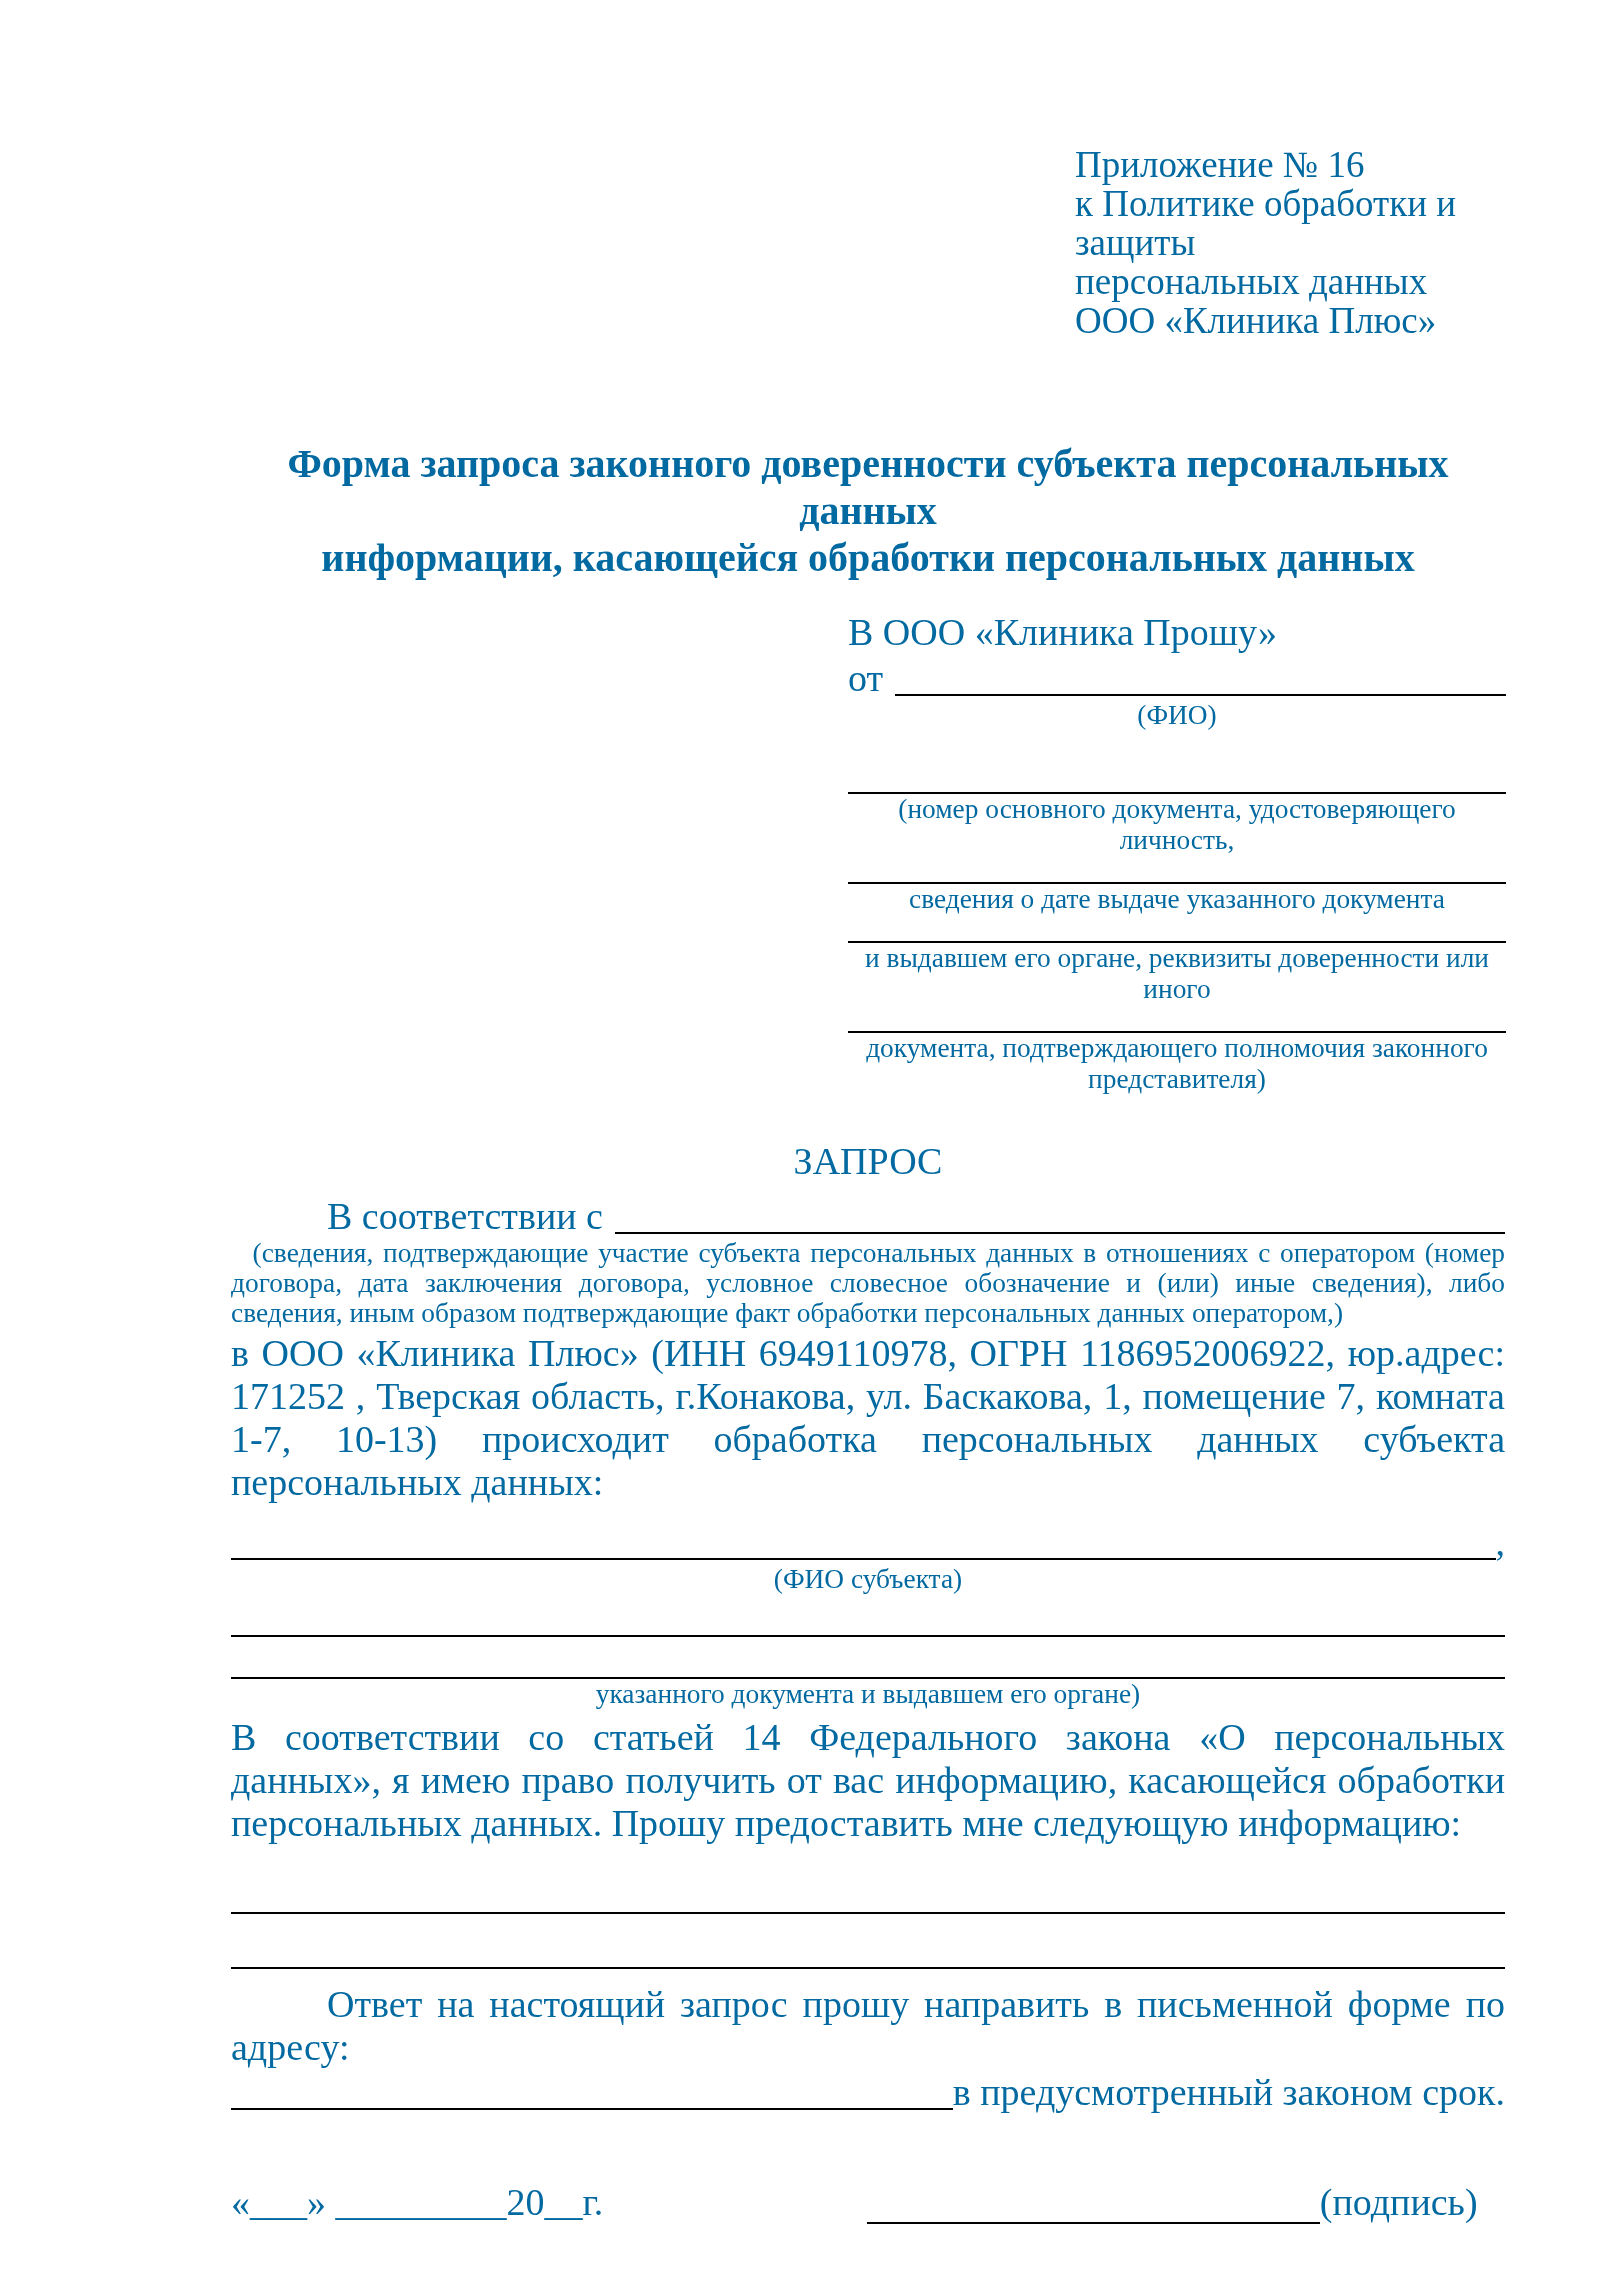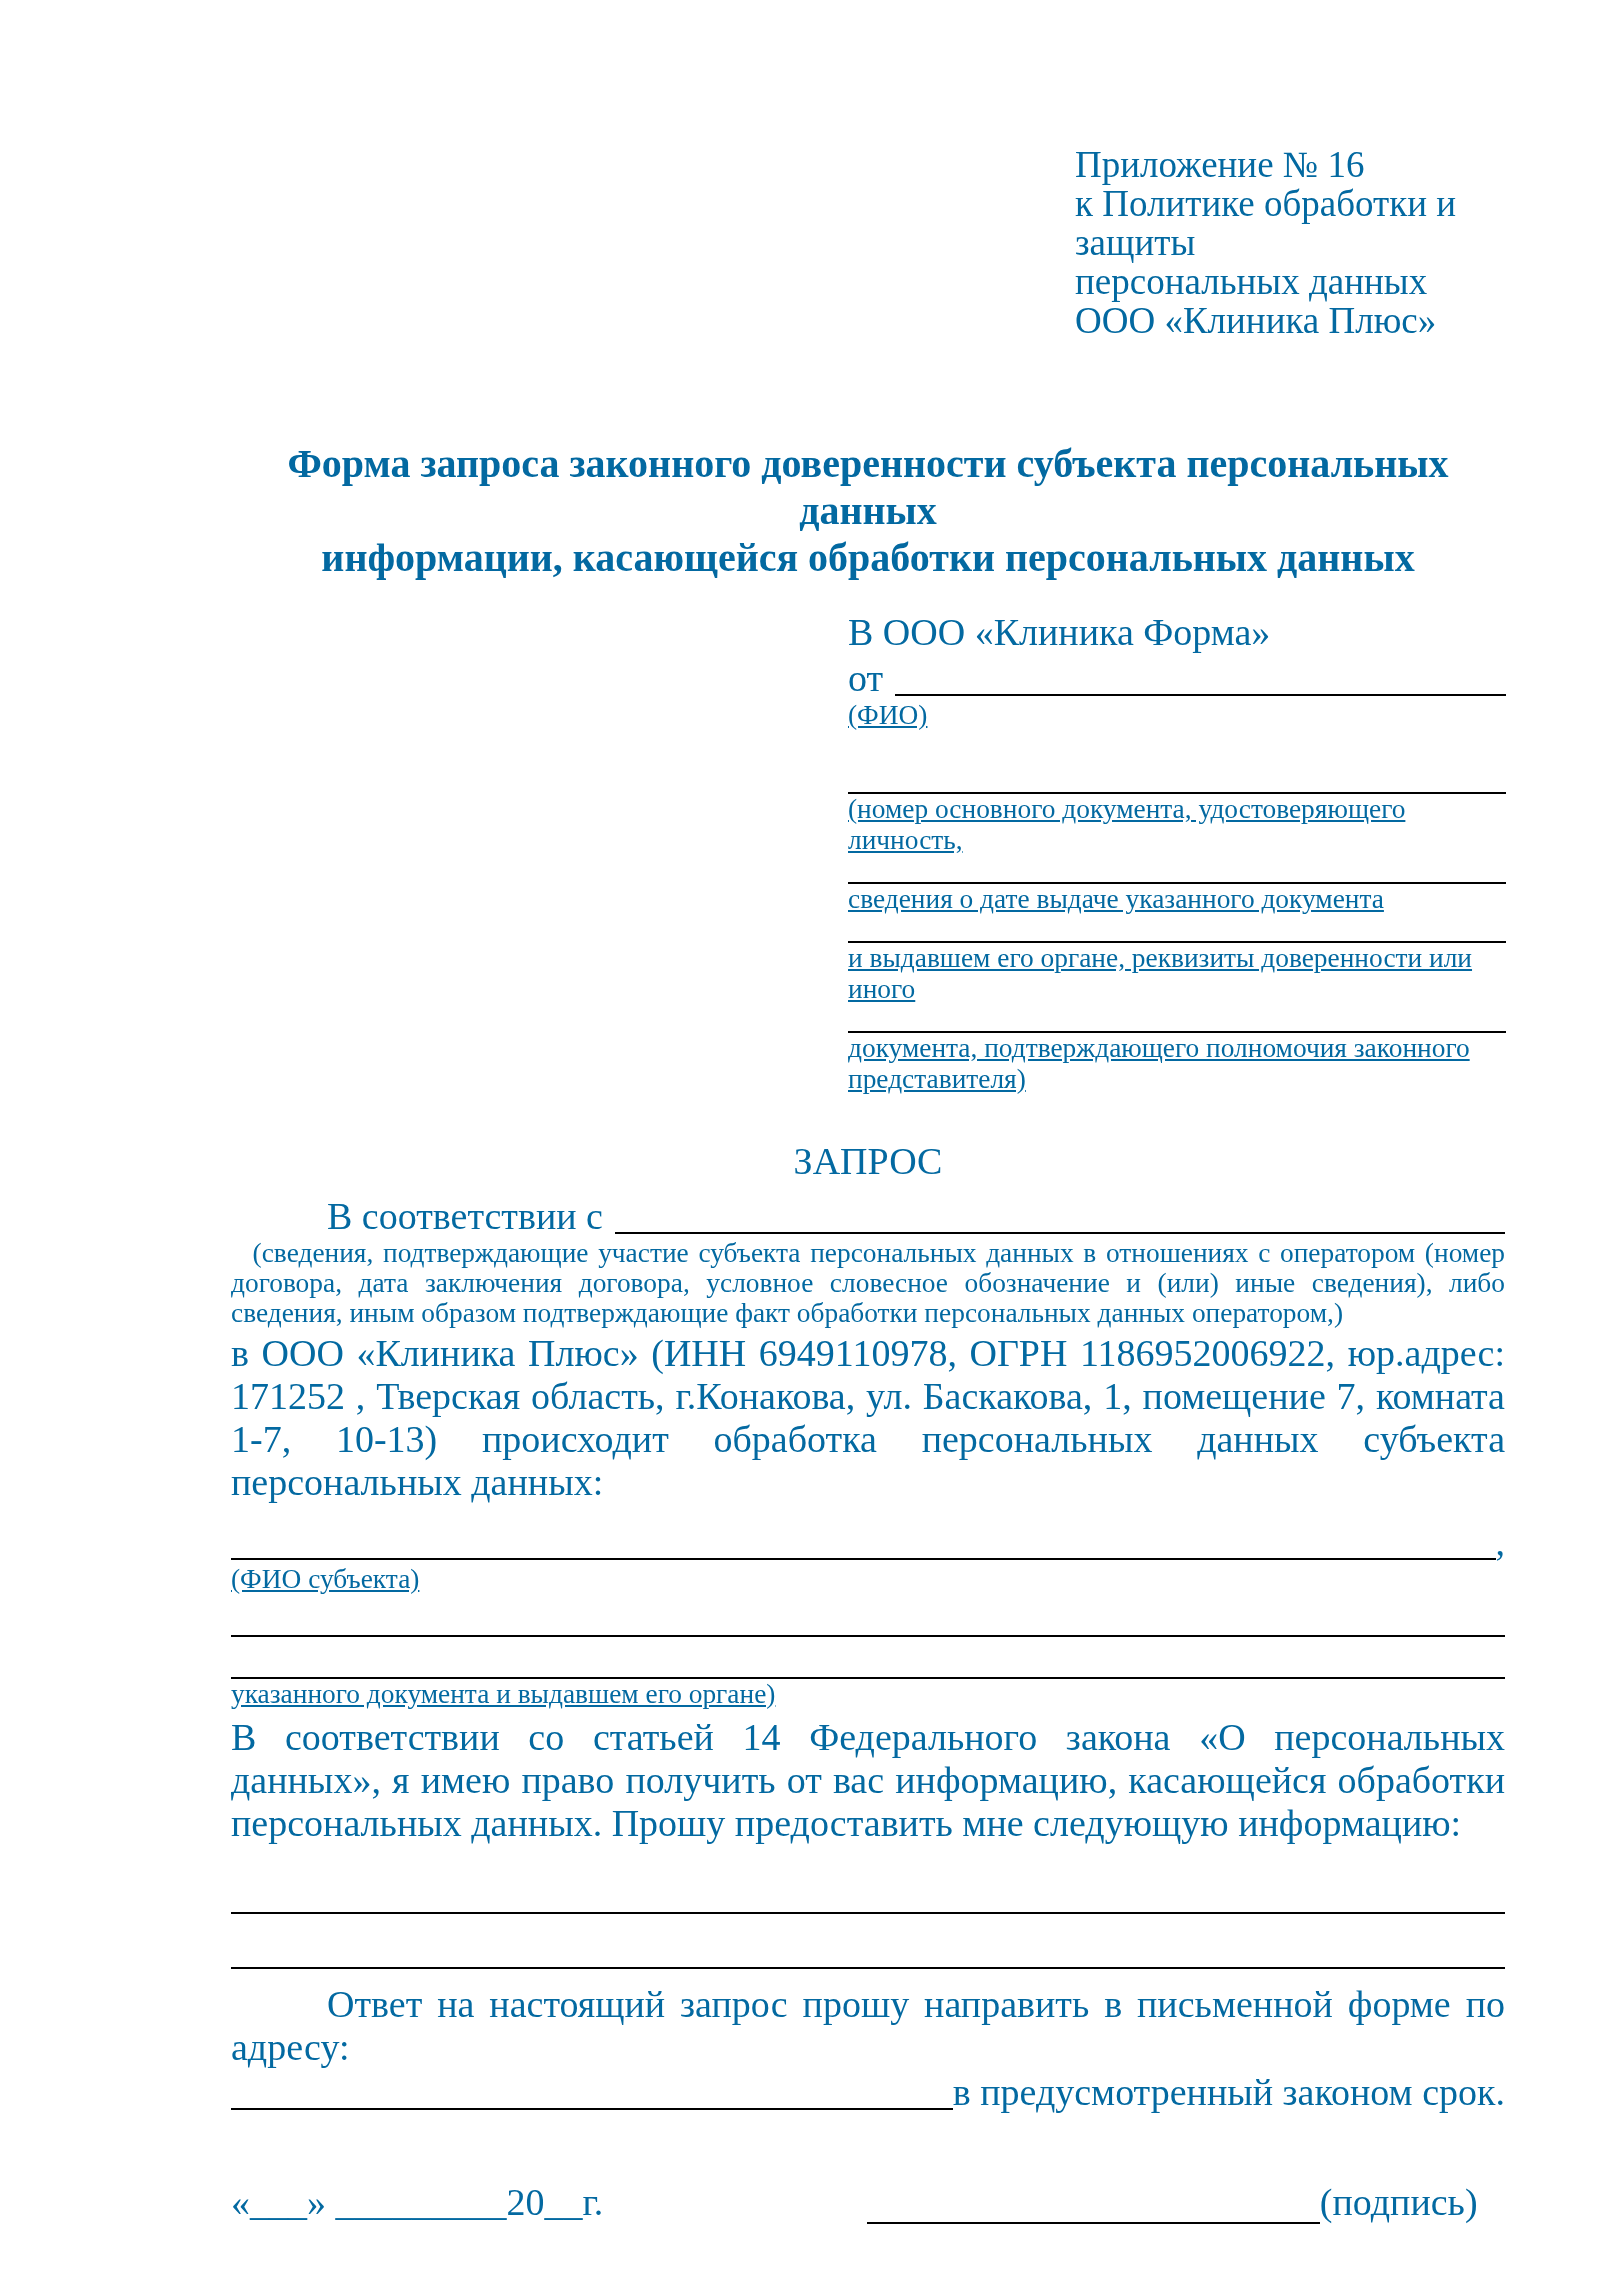--- a/index.html
+++ b/index.html
@@ -34,21 +34,21 @@
   .addressee { margin-top: 29px; margin-left: 617px; width: 658px; }
   .addr-to { line-height: 45px; }
 
   .row { display: flex; align-items: flex-end; height: 45px; }
   .row .lbl { white-space: nowrap; padding-right: 11.8px; }
   .fill { flex: 1 1 auto; border-bottom: 2.9px solid #000; margin-bottom: 3.9px; }
 
   .caption {
     font-size: 27.4px;
     line-height: 31px;
-    text-decoration: underline;
+    text-align: center;
   }
   .blankline { height: 28px; border-bottom: 2.9px solid #000; }
   .field { margin-top: 0; }
   .field-first { margin-top: 35px; }
 
   .request-heading { margin-top: 45px; text-align: center; line-height: 43px; }
 
   .intro-row { margin-top: 9.8px; padding-left: 96px; }
 
   .smallpara {
@@ -101,21 +101,21 @@
     <div>персональных данных</div>
     <div>ООО «Клиника Плюс»</div>
   </div>
 
   <div class="title">
     <div>Форма запроса законного доверенности субъекта персональных данных</div>
     <div>информации, касающейся обработки персональных данных</div>
   </div>
 
   <div class="addressee">
-    <div class="addr-to">В ООО «Клиника Форма»</div>
+    <div class="addr-to">В ООО «Клиника Прошу»</div>
 
     <div class="row">
       <span class="lbl">от</span>
       <span class="fill"></span>
     </div>
     <div class="caption">(ФИО)</div>
 
     <div class="field field-first">
       <div class="blankline"></div>
       <div class="caption">(номер основного документа, удостоверяющего личность,</div>

